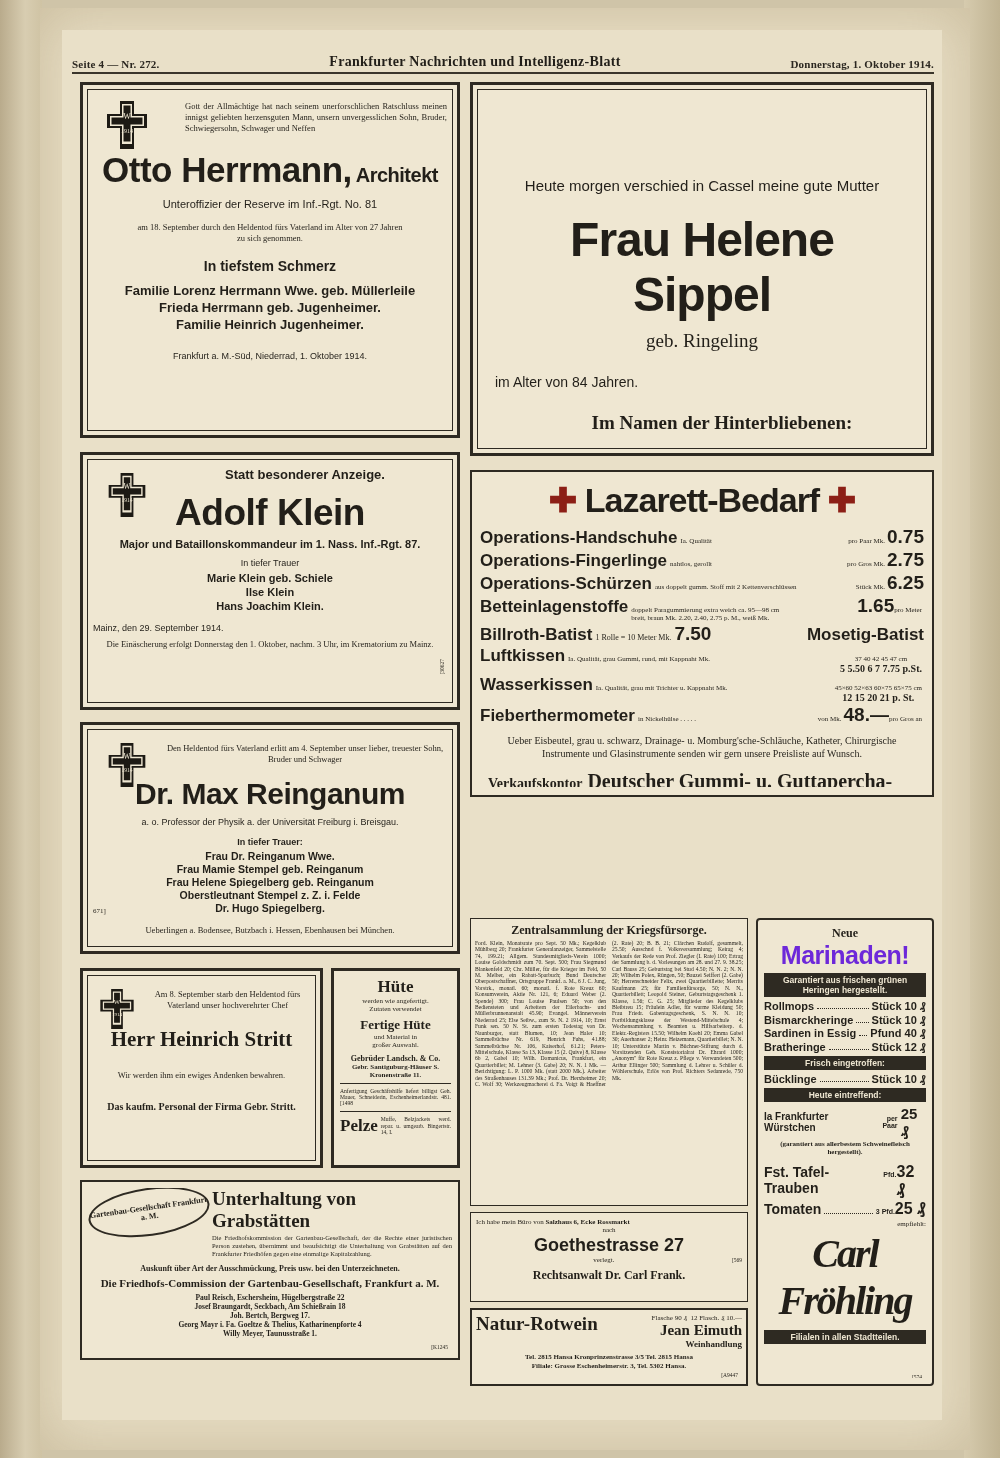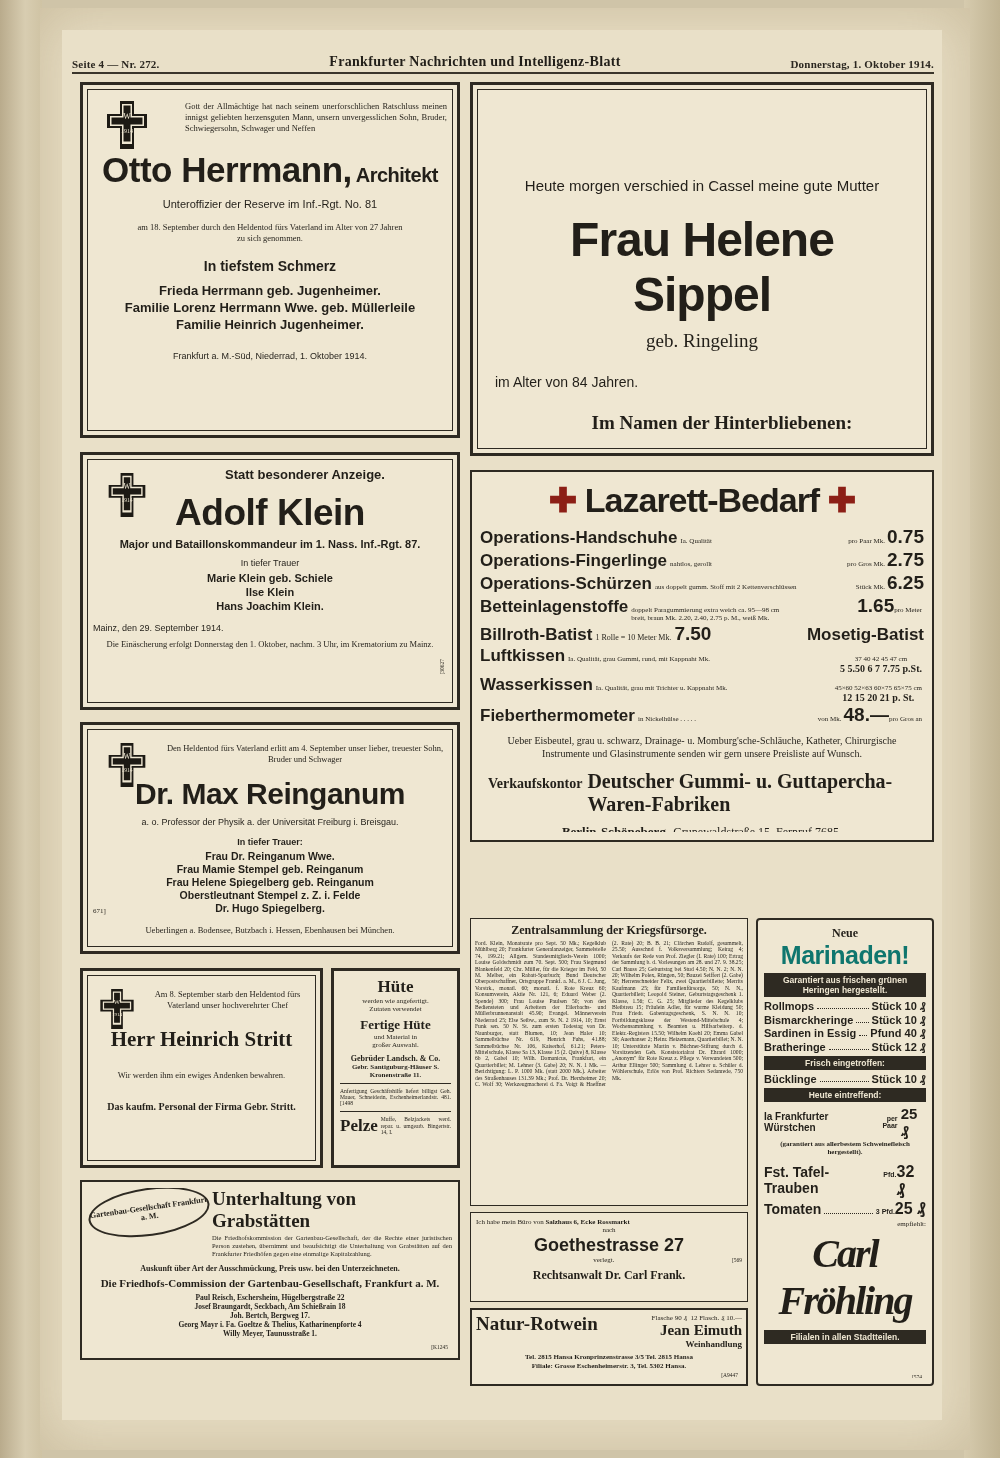--- a/index.html
+++ b/index.html
@@ -71,21 +71,21 @@
     letter-spacing:-1px;text-align:center;
   }
   .laz-row{display:flex;align-items:baseline;margin:1px 0;}
   .laz-item{font-family:"Liberation Sans",sans-serif;font-weight:bold;font-size:17px;white-space:nowrap;}
   .laz-desc{font-size:7px;line-height:7.5px;flex:1;padding:0 3px;}
   .laz-price{font-family:"Liberation Sans",sans-serif;font-weight:bold;font-size:19px;white-space:nowrap;}
   .laz-unit{font-size:7px;white-space:nowrap;padding-right:2px;text-align:right;}
   
   .mar-title{
     font-family:"Liberation Sans",sans-serif;font-weight:bold;font-size:25px;
-    color:#0f766e;text-align:center;letter-spacing:-.5px;
+    color:#6d28d9;text-align:center;letter-spacing:-.5px;
   }
   .mar-row{display:flex;justify-content:space-between;font-family:"Liberation Sans",sans-serif;font-weight:bold;font-size:11px;margin:1.5px 0;}
   .mar-dot{flex:1;border-bottom:1px dotted #2e2a22;margin:0 3px 3px 3px;}
   .banner{
     background:#2e2a22;color:#efe7d2;font-family:"Liberation Sans",sans-serif;
     font-weight:bold;font-size:8.5px;text-align:center;padding:2px 0;margin:3px 0;
   }
   .froehling{
     font-family:"Liberation Serif",serif;font-style:italic;font-weight:bold;
     font-size:40px;text-align:center;letter-spacing:-2px;
@@ -127,22 +127,22 @@
     </div>
     <div class="small ctr" style="margin-left:92px;margin-top:6px;text-align:justify;">Gott der Allmächtige hat nach seinem unerforschlichen Ratschluss meinen innigst geliebten herzensguten Mann, unsern unvergesslichen Sohn, Bruder, Schwiegersohn, Schwager und Neffen</div>
     <div class="ctr" style="margin-top:16px;">
       <span class="name-big" style="font-size:35px;">Otto Herrmann,</span>
       <span class="name-big" style="font-size:20px;">Architekt</span>
     </div>
     <div class="ctr sans" style="font-size:11px;margin-top:8px;">Unteroffizier der Reserve im Inf.-Rgt. No. 81</div>
     <div class="ctr small" style="margin-top:12px;padding:0 40px;">am 18. September durch den Heldentod fürs Vaterland im Alter von 27 Jahren zu sich genommen.</div>
     <div class="ctr sans" style="font-size:14px;font-weight:bold;margin-top:14px;">In tiefstem Schmerz</div>
     <div class="ctr sans" style="font-size:13px;font-weight:bold;line-height:17px;margin-top:8px;">
+      <div>Familie Lorenz Herrmann Wwe. geb. Müllerleile</div>
       <div>Frieda Herrmann geb. Jugenheimer.</div>
-      <div>Familie Lorenz Herrmann Wwe. geb. Müllerleile</div>
       <div>Familie Heinrich Jugenheimer.</div>
     </div>
     <div class="ctr sans" style="font-size:9px;margin-top:18px;">Frankfurt a. M.-Süd, Niederrad, 1. Oktober 1914.</div>
   </div>
 </div>
 
 <div class="box" style="left:80px;top:452px;width:380px;height:258px;">
   <div class="inner"></div>
   <div class="pad">
     <div style="position:absolute;left:12px;top:6px;">
@@ -266,21 +266,21 @@
   <div class="pad" style="inset:22px;">
     <div class="ctr sans" style="font-size:15px;margin-top:70px;">Heute morgen verschied in Cassel meine gute Mutter</div>
     <div class="ctr name-big" style="font-size:48px;margin-top:18px;letter-spacing:-1px;">Frau Helene Sippel</div>
     <div class="ctr" style="font-size:19px;margin-top:8px;">geb. Ringeling</div>
     <div class="sans" style="font-size:14px;margin-top:22px;">im Alter von 84 Jahren.</div>
     <div class="ctr" style="font-size:19px;font-weight:bold;margin-top:22px;margin-left:40px;">Im Namen der Hinterbliebenen:</div>
 
   </div>
 </div>
 
-<div class="box" style="left:470px;top:470px;width:464px;height:372px;border-width:2px;">
+<div class="box" style="left:470px;top:470px;width:464px;height:327px;border-width:2px;">
   <div class="pad" style="inset:8px;">
     <div class="laz-title">
       <span style="color:#8c1f16;">✚</span>
       <span>Lazarett-Bedarf</span>
       <span style="color:#8c1f16;">✚</span>
     </div>
     <div style="margin-top:6px;">
       <div class="laz-row">
         <span class="laz-item">Operations-Handschuhe</span>
         <span class="laz-desc">Ia. Qualität</span>

